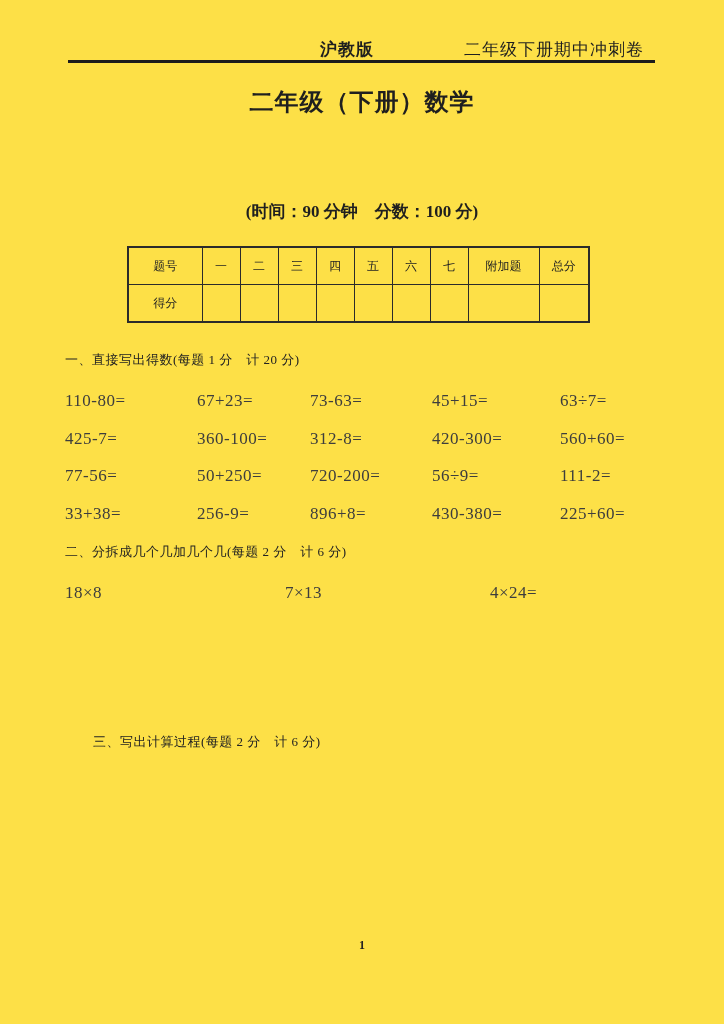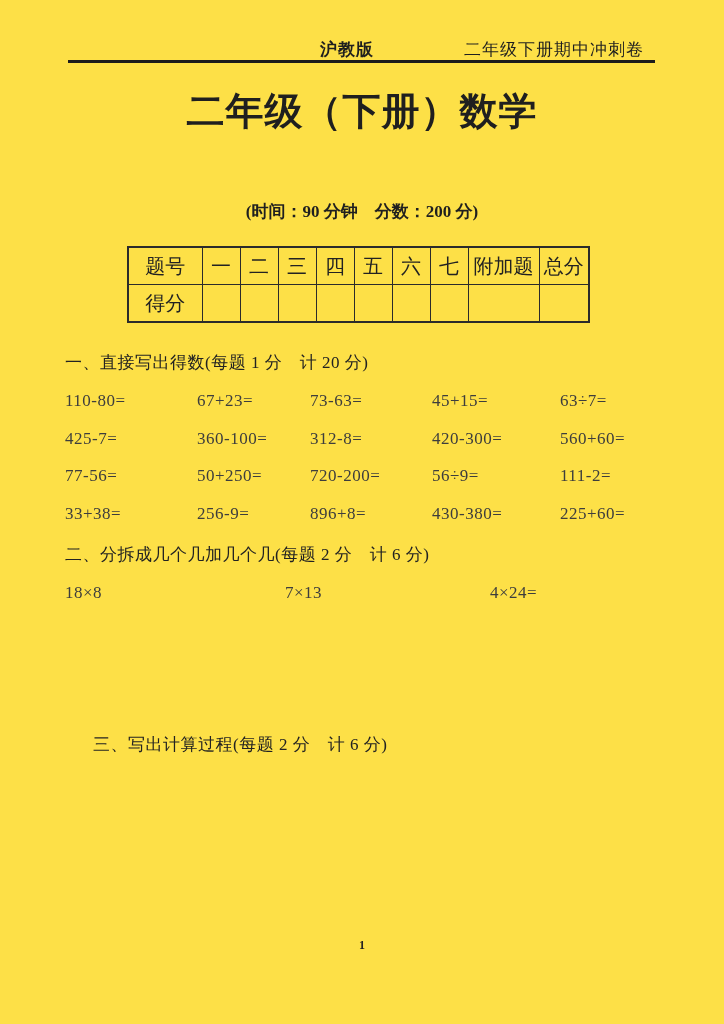--- a/index.html
+++ b/index.html
@@ -20,48 +20,48 @@
     position:absolute;top:38px;right:80px;
     font-size:17px;font-weight:normal;letter-spacing:1px;
   }
   .hdr-rule{
     position:absolute;top:60px;left:68px;right:69px;
     height:2.5px;background:#1c1c1c;
   }
   
   .doc-title{
     position:absolute;top:86px;left:0;width:100%;
-    text-align:center;font-size:38px;font-weight:bold;letter-spacing:1px;
+    text-align:center;font-size:24px;font-weight:bold;letter-spacing:1px;
   }
   .doc-subtitle{
     position:absolute;top:145px;left:0;width:100%;
     text-align:center;font-size:31px;font-weight:bold;letter-spacing:2px;
   }
   .meta-line{
     position:absolute;top:200px;left:0;width:100%;
     text-align:center;font-size:17px;font-weight:bold;
   }
   
   .score-table{
     position:absolute;top:246px;left:127px;
     border-collapse:collapse;table-layout:fixed;
     width:462px;
     font-family:"Liberation Sans", sans-serif;
-    font-size:20px;color:#222;
+    font-size:12px;color:#222;
   }
   .score-table td{
     border:1.5px solid #2b2b2b;
     height:36px;text-align:center;vertical-align:middle;
     padding:0 2px;overflow:hidden;white-space:nowrap;
   }
   .score-table{border:2.5px solid #2b2b2b;}
   
   .sec-heading{
     position:absolute;left:65px;
-    font-size:17px;color:#222;letter-spacing:0.5px;
+    font-size:13px;color:#222;letter-spacing:0.5px;
     font-family:"Liberation Serif", serif;
   }
   .eq{
     font-family:Liberation Serif, serif;
     font-size:17px;color:#3d3d3d;letter-spacing:0.5px;
     white-space:nowrap;
   }
   .eq-grid1{
     position:absolute;left:65px;top:391px;width:585px;
     display:grid;
@@ -89,21 +89,21 @@
 </head>
 <body>
 
 <div class="page">
 
   <span class="hdr-edition">沪教版</span>
   <span class="hdr-title">二年级下册期中冲刺卷</span>
   <div class="hdr-rule"></div>
 
   <div class="doc-title">二年级（下册）数学</div>
-  <div class="meta-line">(时间：90 分钟　分数：200 分)</div>
+  <div class="meta-line">(时间：90 分钟　分数：100 分)</div>
 
   <table class="score-table">
     <colgroup>
       <col style="width:74px">
         <col style="width:38px">
         <col style="width:38px">
         <col style="width:38px">
       <col style="width:38px">
         <col style="width:38px">
         <col style="width:38px">

